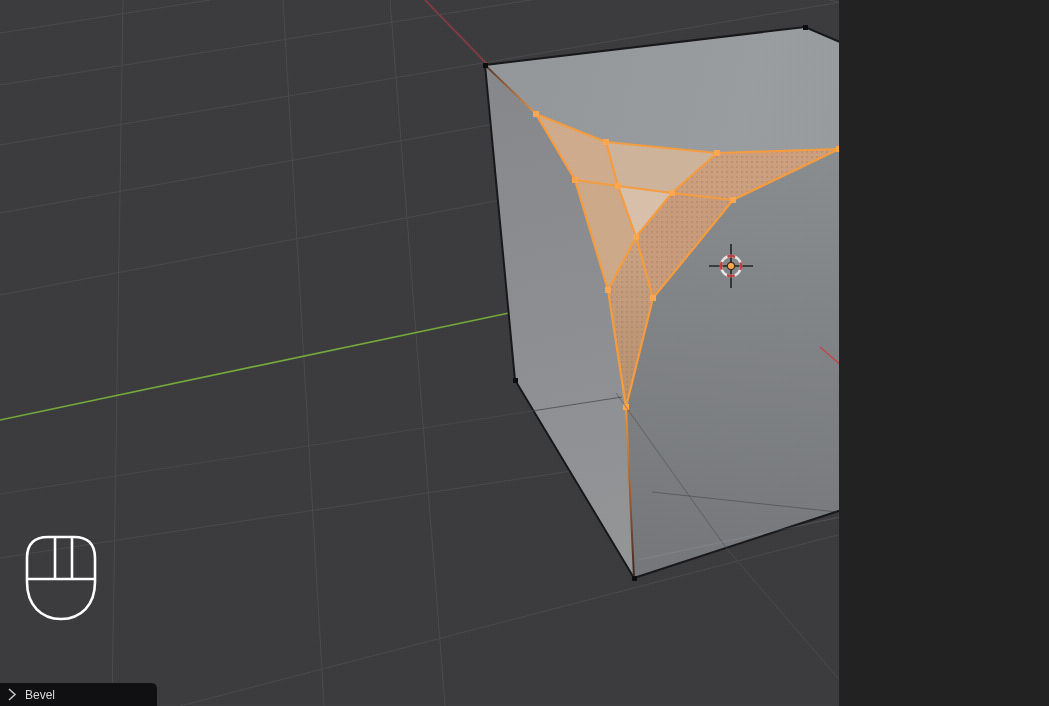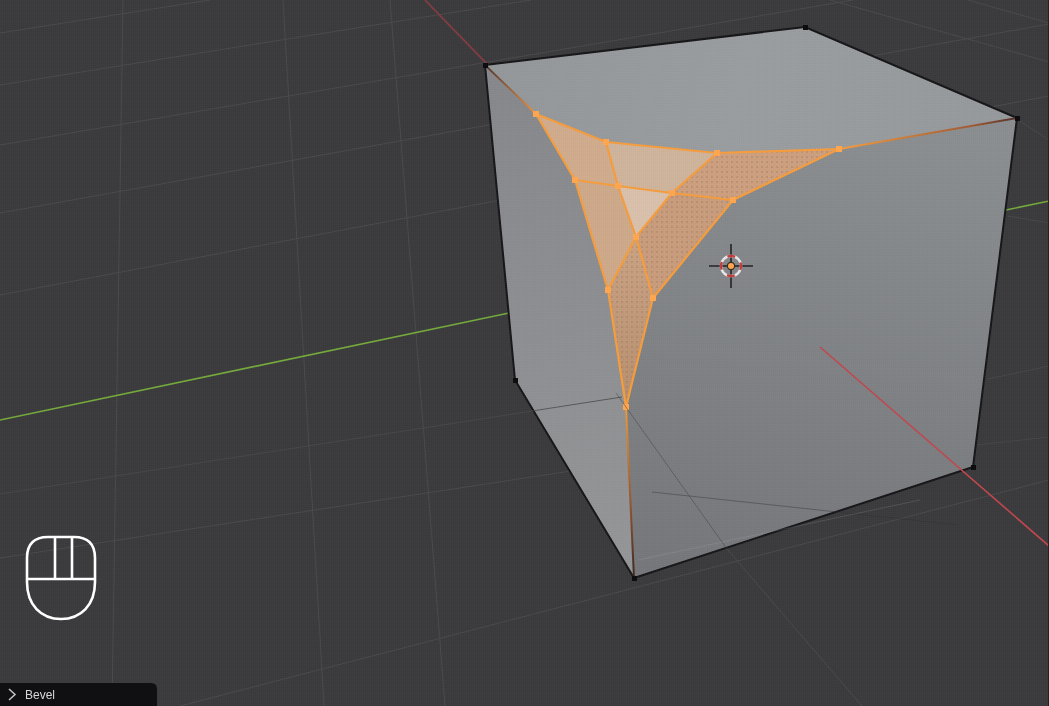--- a/index.html
+++ b/index.html
@@ -1,18 +1,18 @@
 <!DOCTYPE html>
 <html style="--bg: #3b3b3d; --grid: #4a4a4d; --axis-x: #c1474d; --axis-x-dim: #7e3c40; --axis-y: #74a93c; --sel-edge: #f59d3e; --sel-vertex: #ffa64e; --vertex-unselected: #0c0c0e; --face-top: #999c9f; --face-left: #8d8f92; --face-right-top: #8b8e91; --face-right-bottom: #77797c; --panel-bg: #0e0e12; --panel-text: #d8d8d8; --mouse-icon: #ffffff; --cursor-red: #c13e3e; --cursor-white: #e6e6e6;"><head>
 <meta charset="utf-8">
 <style>
   html,body{margin:0;padding:0;background:#222;}
   #stage{
     position:relative;
-    width:1048px;height:706px;
+    width:839px;height:706px;
     overflow:hidden;
     background:var(--bg,#3b3b3d);
     font-family:"Liberation Sans", sans-serif;
   }
   svg{display:block;}
   .gl{stroke:var(--grid,#4a4a4d);stroke-width:1;fill:none;}
   .axis-x-dim{stroke:var(--axis-x-dim,#7e3c40);stroke-width:1.8;}
   .axis-x{stroke:var(--axis-x,#c1474d);stroke-width:1.6;}
   .axis-y{stroke:var(--axis-y,#74a93c);stroke-width:1.6;}
   .dark-edge{stroke:#17171a;stroke-width:2;fill:none;stroke-linecap:round;}

